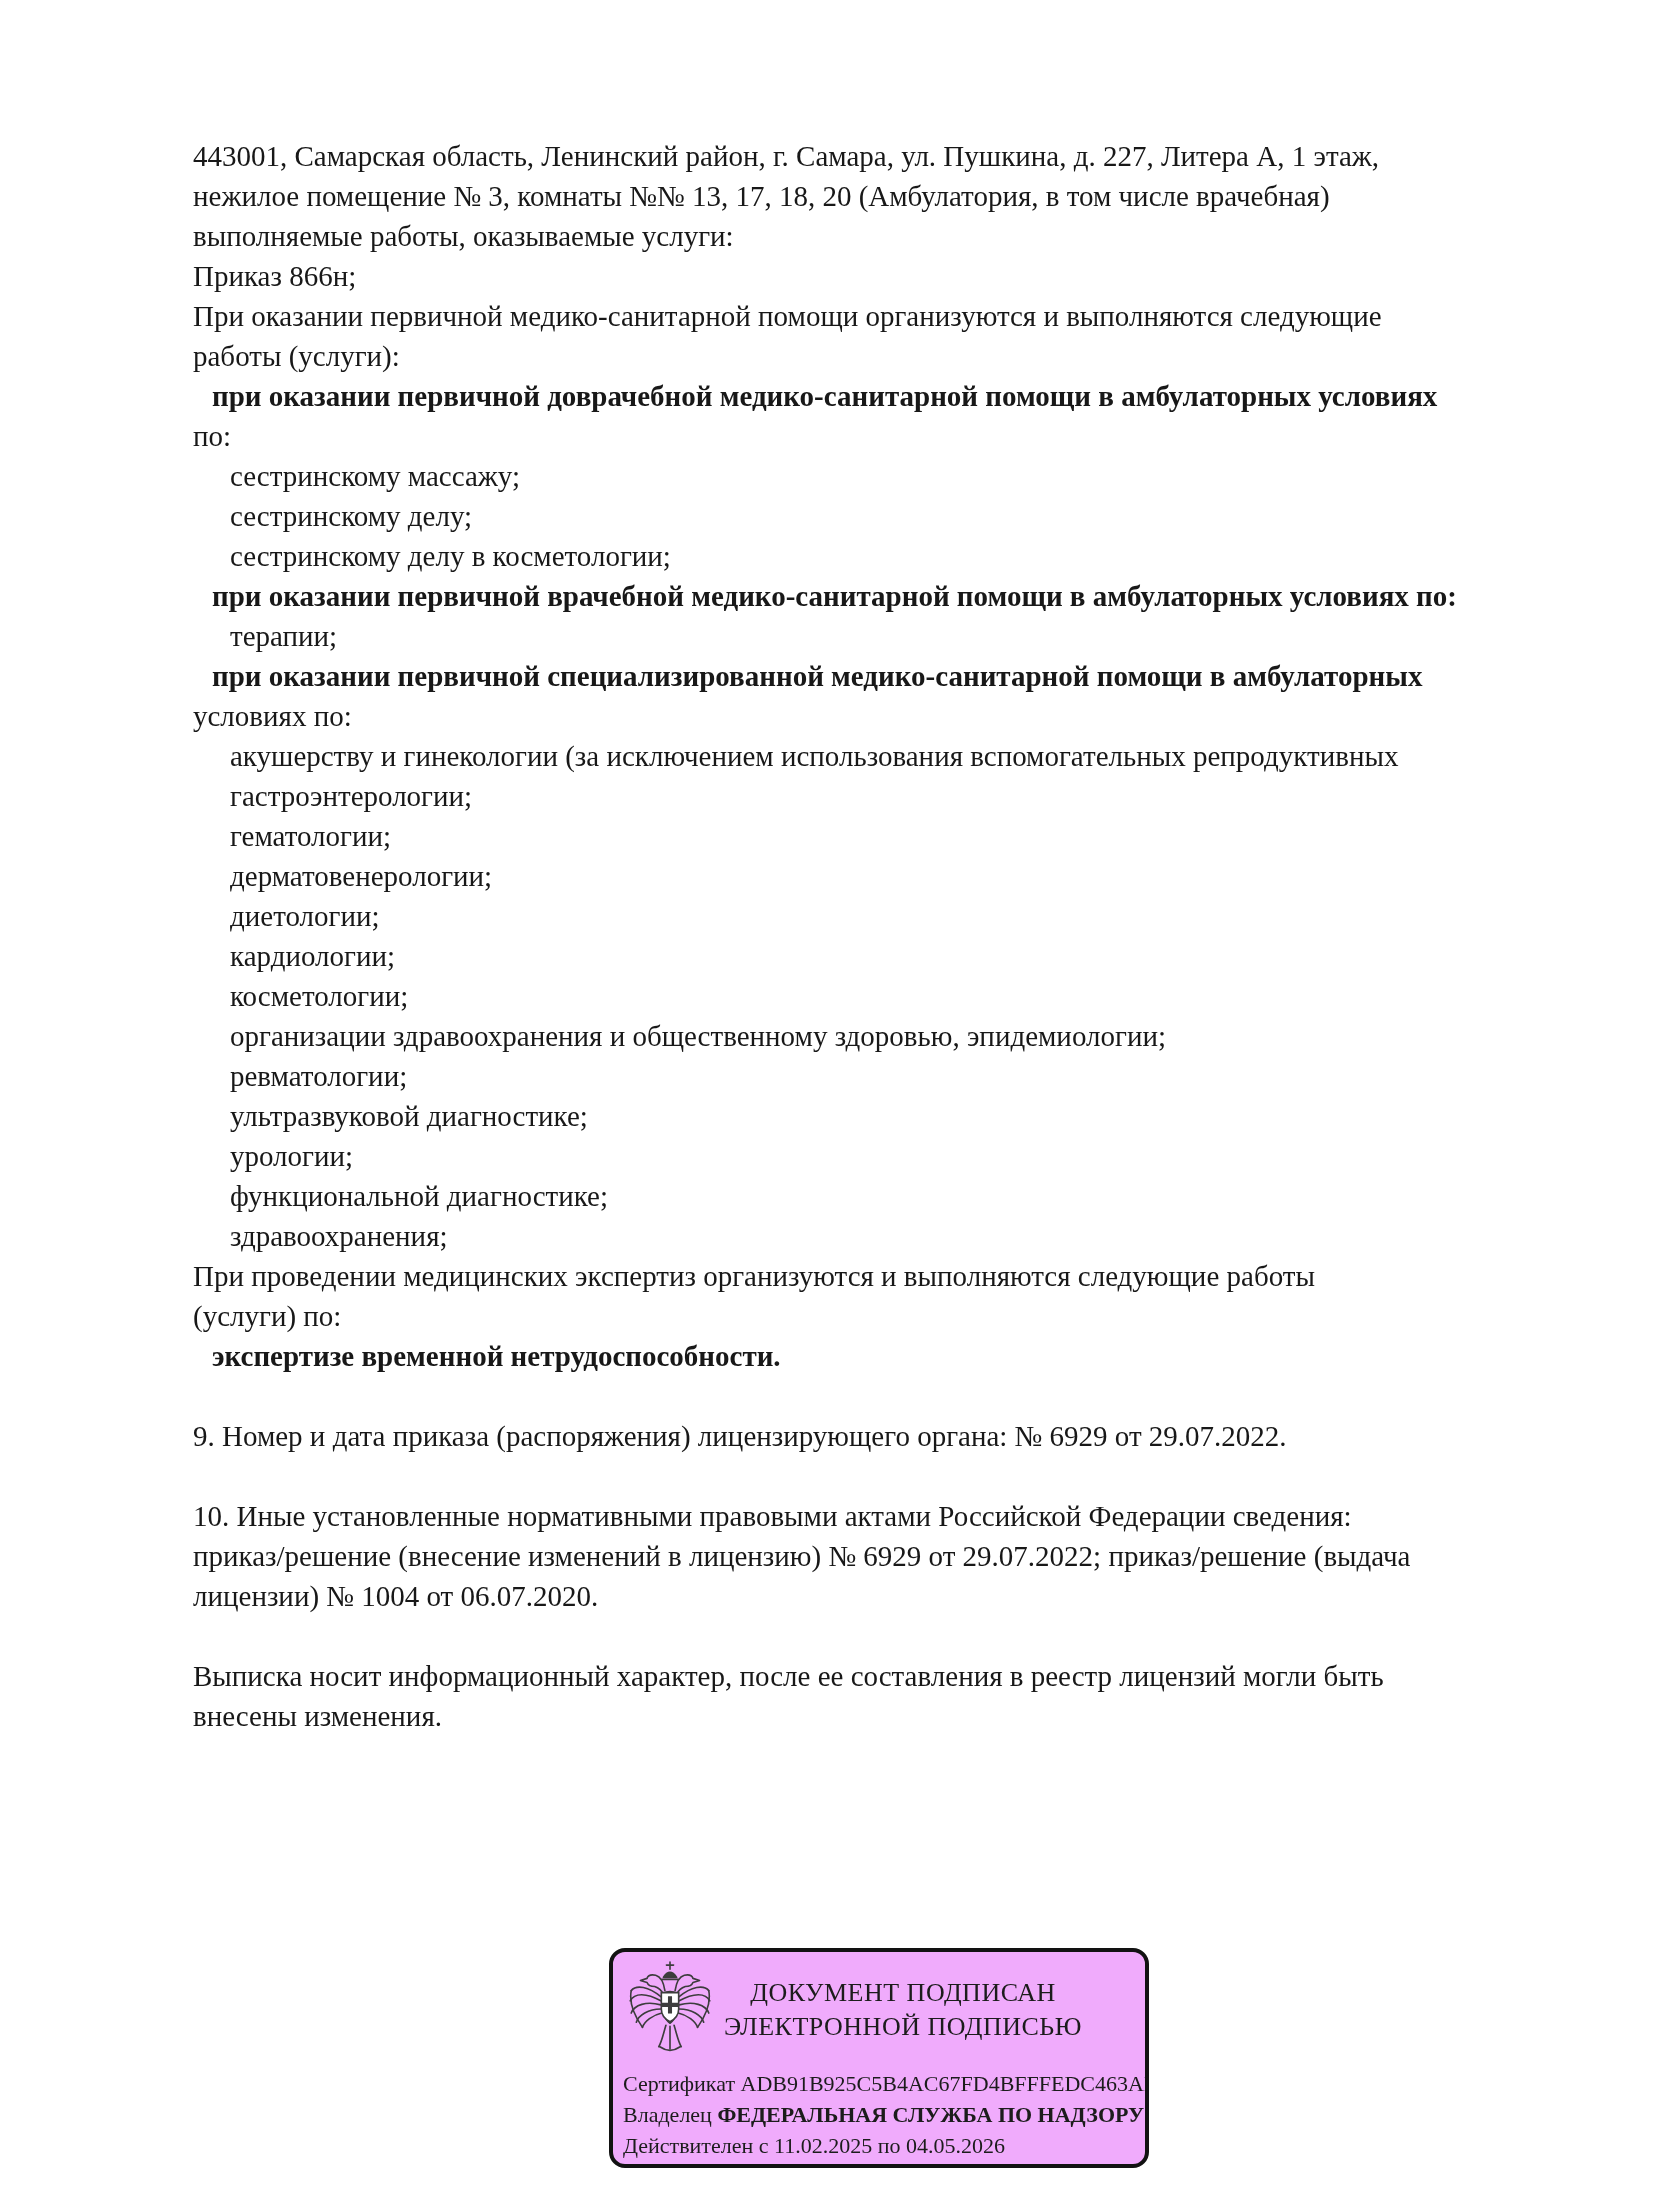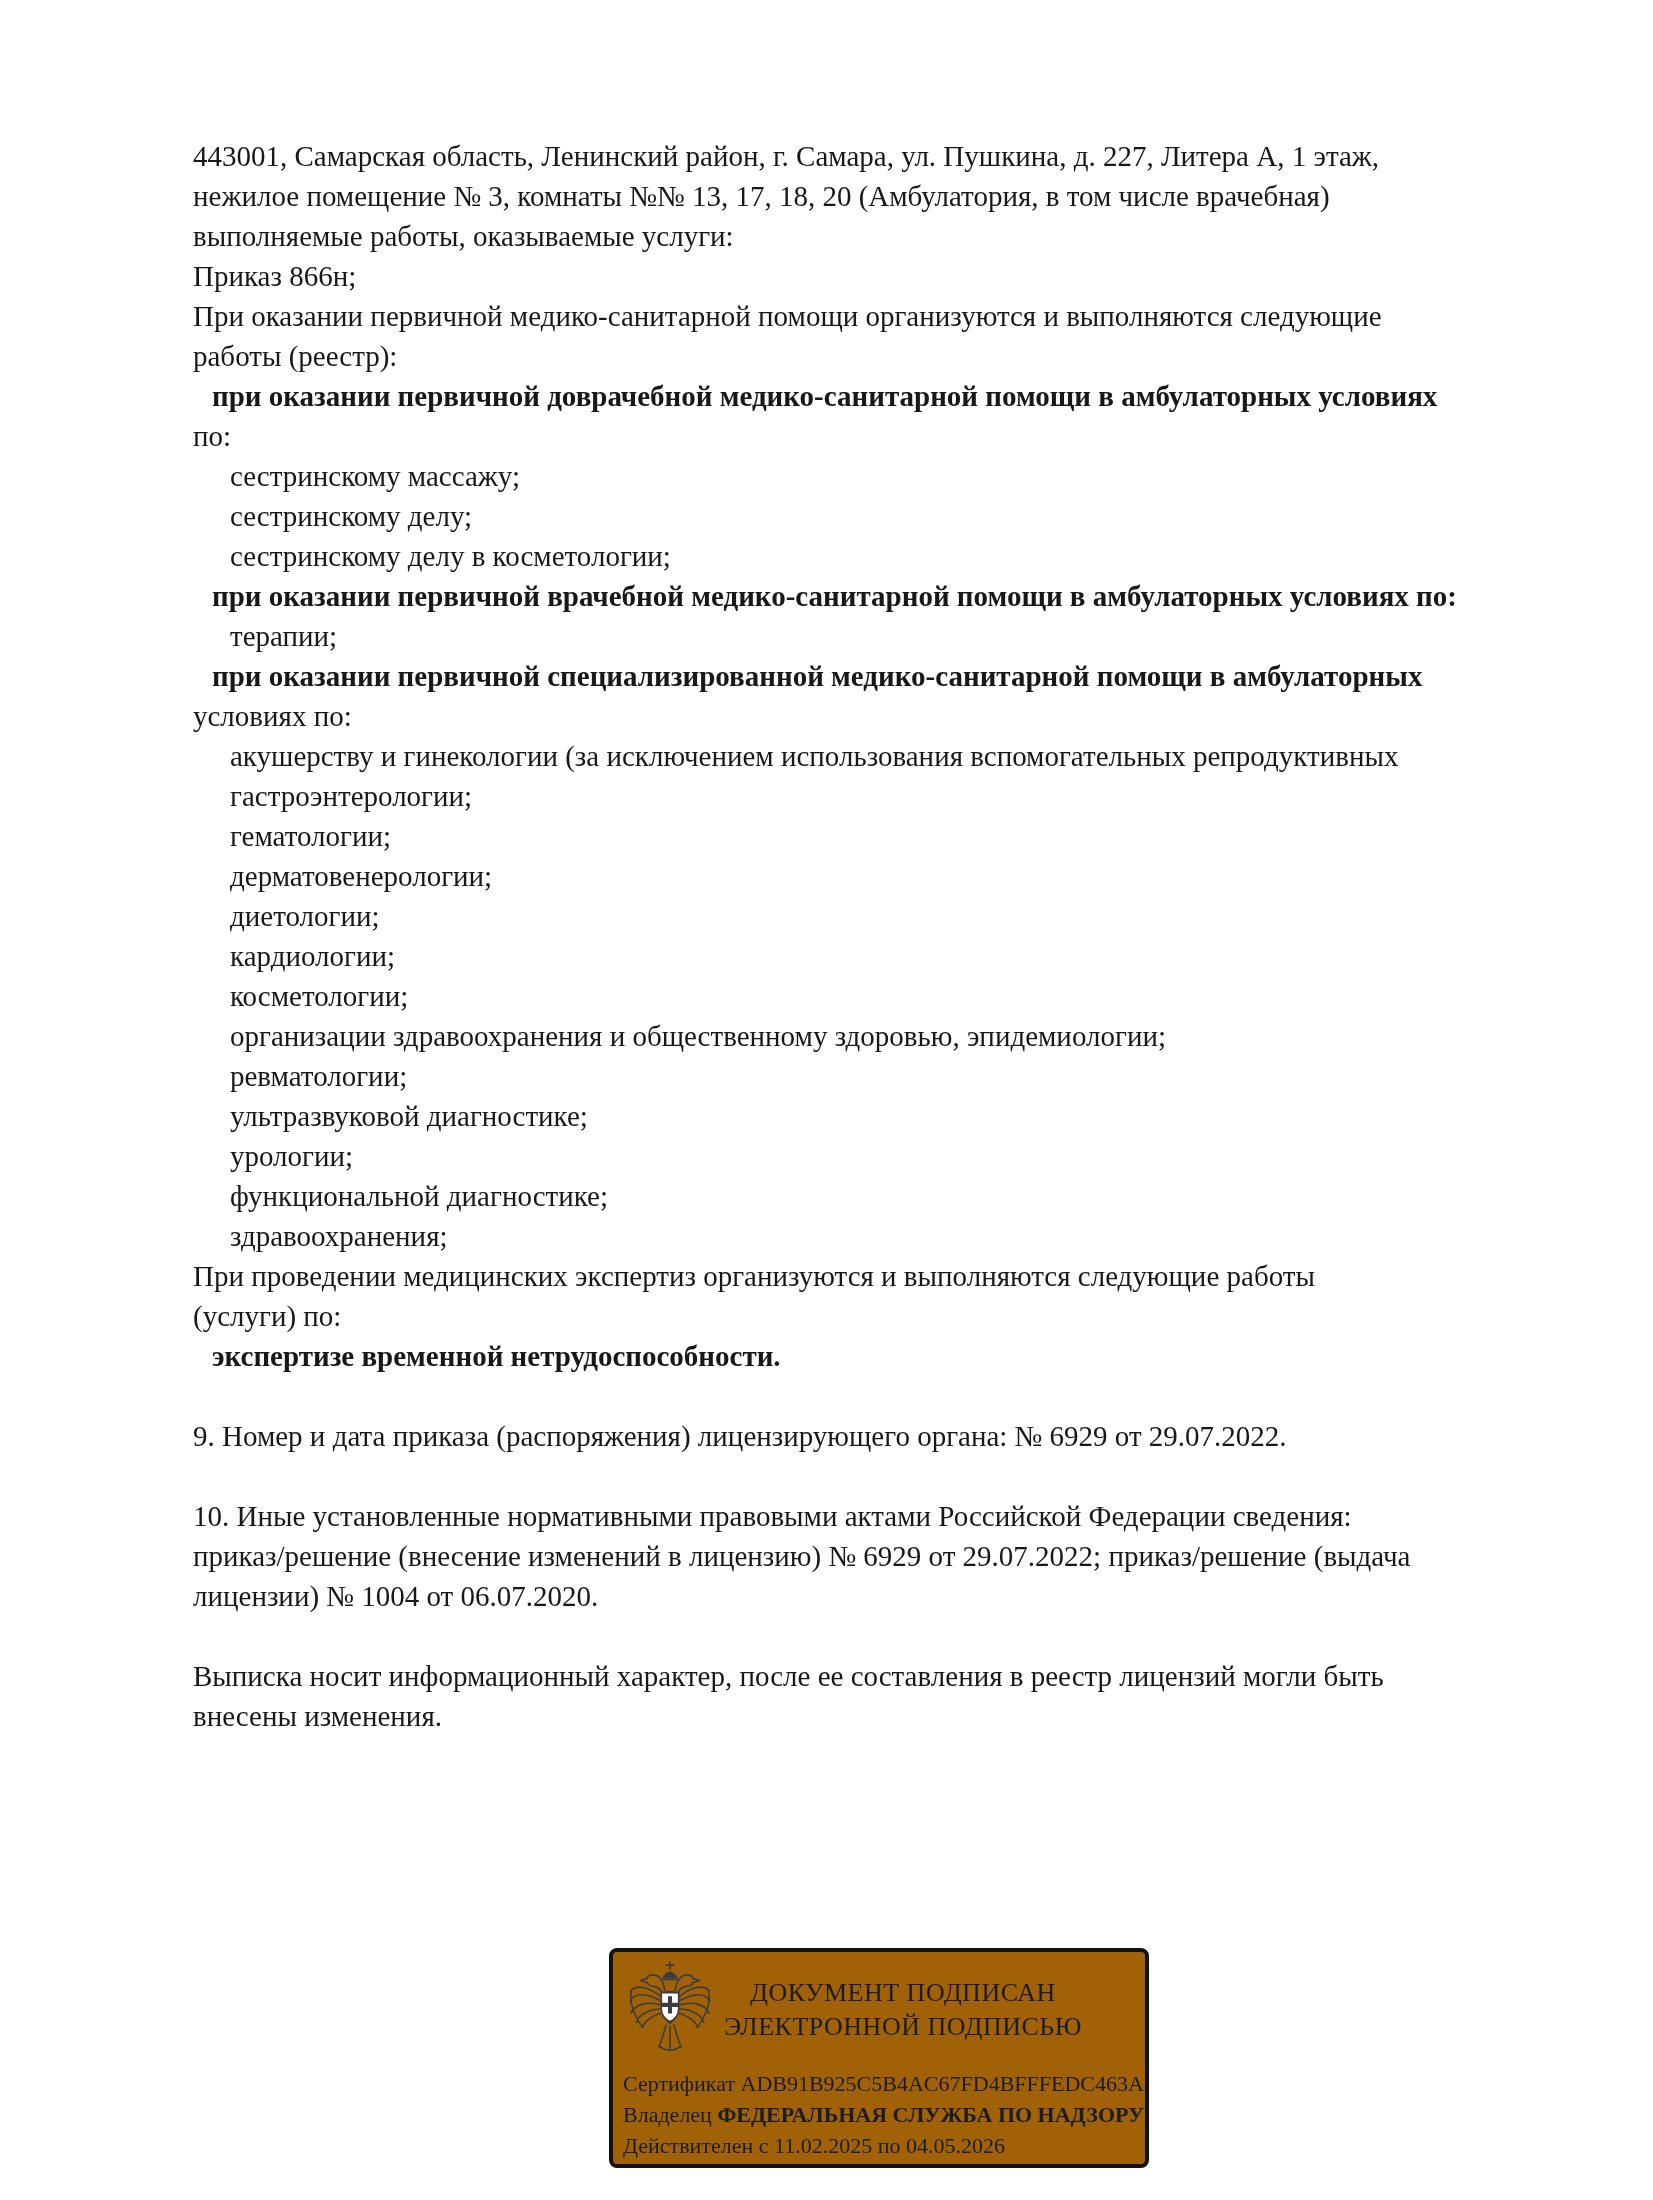--- a/index.html
+++ b/index.html
@@ -23,22 +23,22 @@
   .line { white-space: pre; height: 40px; }
   .i1 { padding-left: 19px; font-weight: bold; }
   .i2 { padding-left: 37px; }
 
   
   .stamp {
     position: absolute;
     left: 609px; top: 1948px;
     width: 532px; height: 212px;
     border: 4px solid #121212;
-    border-radius: 8px;
-    background: #a16207;
+    border-radius: 16px;
+    background: #f0abfc;
     overflow: hidden;
     color: #1c1c1c;
   }
   .emblem {
     position: absolute;
     left: 15px; top: 8px;
     width: 84px; height: 100px;
   }
   .stamp-title {
     position: absolute;
@@ -61,21 +61,21 @@
 </style>
 </head>
 <body>
 
 <div class="doc">
     <div class="line">443001, Самарская область, Ленинский район, г. Самара, ул. Пушкина, д. 227, Литера А, 1 этаж,</div>
     <div class="line">нежилое помещение № 3, комнаты №№ 13, 17, 18, 20 (Амбулатория, в том числе врачебная)</div>
     <div class="line">выполняемые работы, оказываемые услуги:</div>
     <div class="line">Приказ 866н;</div>
     <div class="line">При оказании первичной медико-санитарной помощи организуются и выполняются следующие</div>
-    <div class="line">работы (реестр):</div>
+    <div class="line">работы (услуги):</div>
     <div class="line i1">при оказании первичной доврачебной медико-санитарной помощи в амбулаторных условиях</div>
     <div class="line">по:</div>
     <div class="line i2">сестринскому массажу;</div>
     <div class="line i2">сестринскому делу;</div>
     <div class="line i2">сестринскому делу в косметологии;</div>
     <div class="line i1">при оказании первичной врачебной медико-санитарной помощи в амбулаторных условиях по:</div>
     <div class="line i2">терапии;</div>
     <div class="line i1">при оказании первичной специализированной медико-санитарной помощи в амбулаторных</div>
     <div class="line">условиях по:</div>
     <div class="line i2">акушерству и гинекологии (за исключением использования вспомогательных репродуктивных</div>

